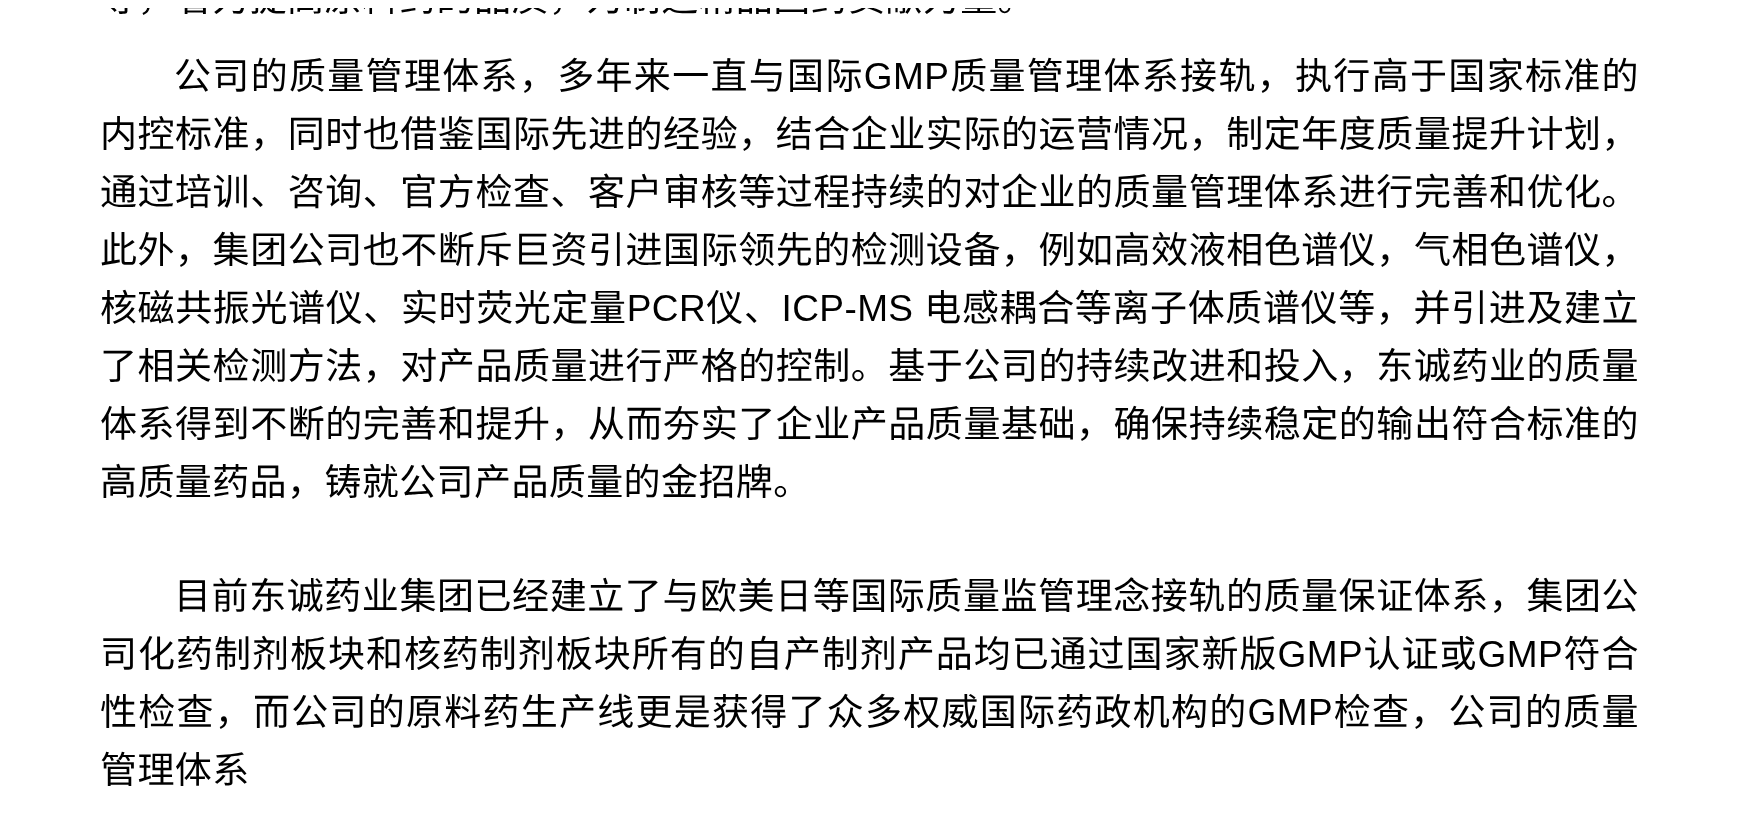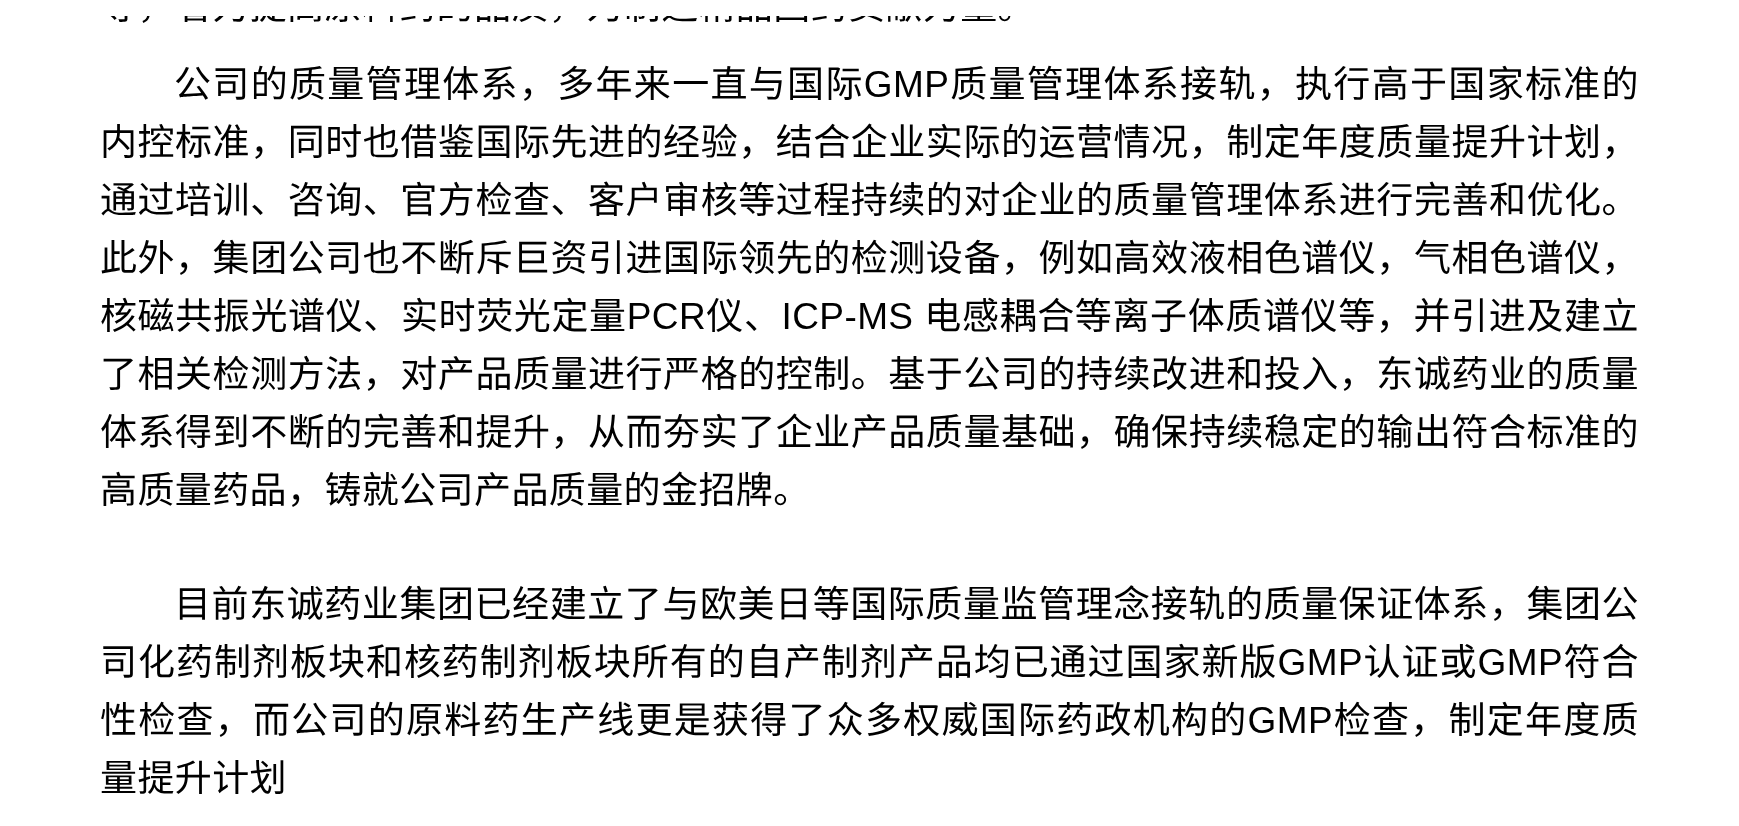--- a/index.html
+++ b/index.html
@@ -13,21 +13,21 @@
     overflow: hidden;
     font-family: "Liberation Sans", "DejaVu Sans", sans-serif;
     color: #000000;
   }
   .page {
     position: relative;
     width: 1739px;
     height: 826px;
     background: #ffffff;
     box-sizing: border-box;
-    padding: 16px 100px 0 100px;
+    padding: 8px 100px 0 100px;
   }
   .doc-body {
     position: relative;
     width: 1539px;
     margin: 0 auto;
   }
   .para {
     font-size: 37px;
     line-height: 58px;
     letter-spacing: 0.4px;
@@ -73,17 +73,17 @@
       <div class="clipped-line">等，着力提高原料药的品质，为制造精品国药贡献力量。</div>
     </div>
 
     <div class="gap-small"></div>
 
     <p class="para indent">公司的质量管理体系，多年来一直与国际GMP质量管理体系接轨，执行高于国家标准的内控标准，同时也借鉴国际先进的经验，结合企业实际的运营情况，制定年度质量提升计划，通过培训、咨询、官方检查、客户审核等过程持续的对企业的质量管理体系进行完善和优化。此外，集团公司也不断斥巨资引进国际领先的检测设备，例如高效液相色谱仪，气相色谱仪，核磁共振光谱仪、实时荧光定量PCR仪、ICP-MS 电感耦合等离子体质谱仪等，并引进及建立了相关检测方法，对产品质量进行严格的控制。基于公司的持续改进和投入，东诚药业的质量体系得到不断的完善和提升，从而夯实了企业产品质量基础，确保持续稳定的输出符合标准的高质量药品，铸就公司产品质量的金招牌。</p>
 
     <div class="gap-para"></div>
 
     <div class="last-wrap">
-      <p class="para indent">目前东诚药业集团已经建立了与欧美日等国际质量监管理念接轨的质量保证体系，集团公司化药制剂板块和核药制剂板块所有的自产制剂产品均已通过国家新版GMP认证或GMP符合性检查，而公司的原料药生产线更是获得了众多权威国际药政机构的GMP检查，制定年度质量提升计划</p>
+      <p class="para indent">目前东诚药业集团已经建立了与欧美日等国际质量监管理念接轨的质量保证体系，集团公司化药制剂板块和核药制剂板块所有的自产制剂产品均已通过国家新版GMP认证或GMP符合性检查，而公司的原料药生产线更是获得了众多权威国际药政机构的GMP检查，公司的质量管理体系</p>
     </div>
 
   </div>
 </div>
 
 </body></html>

